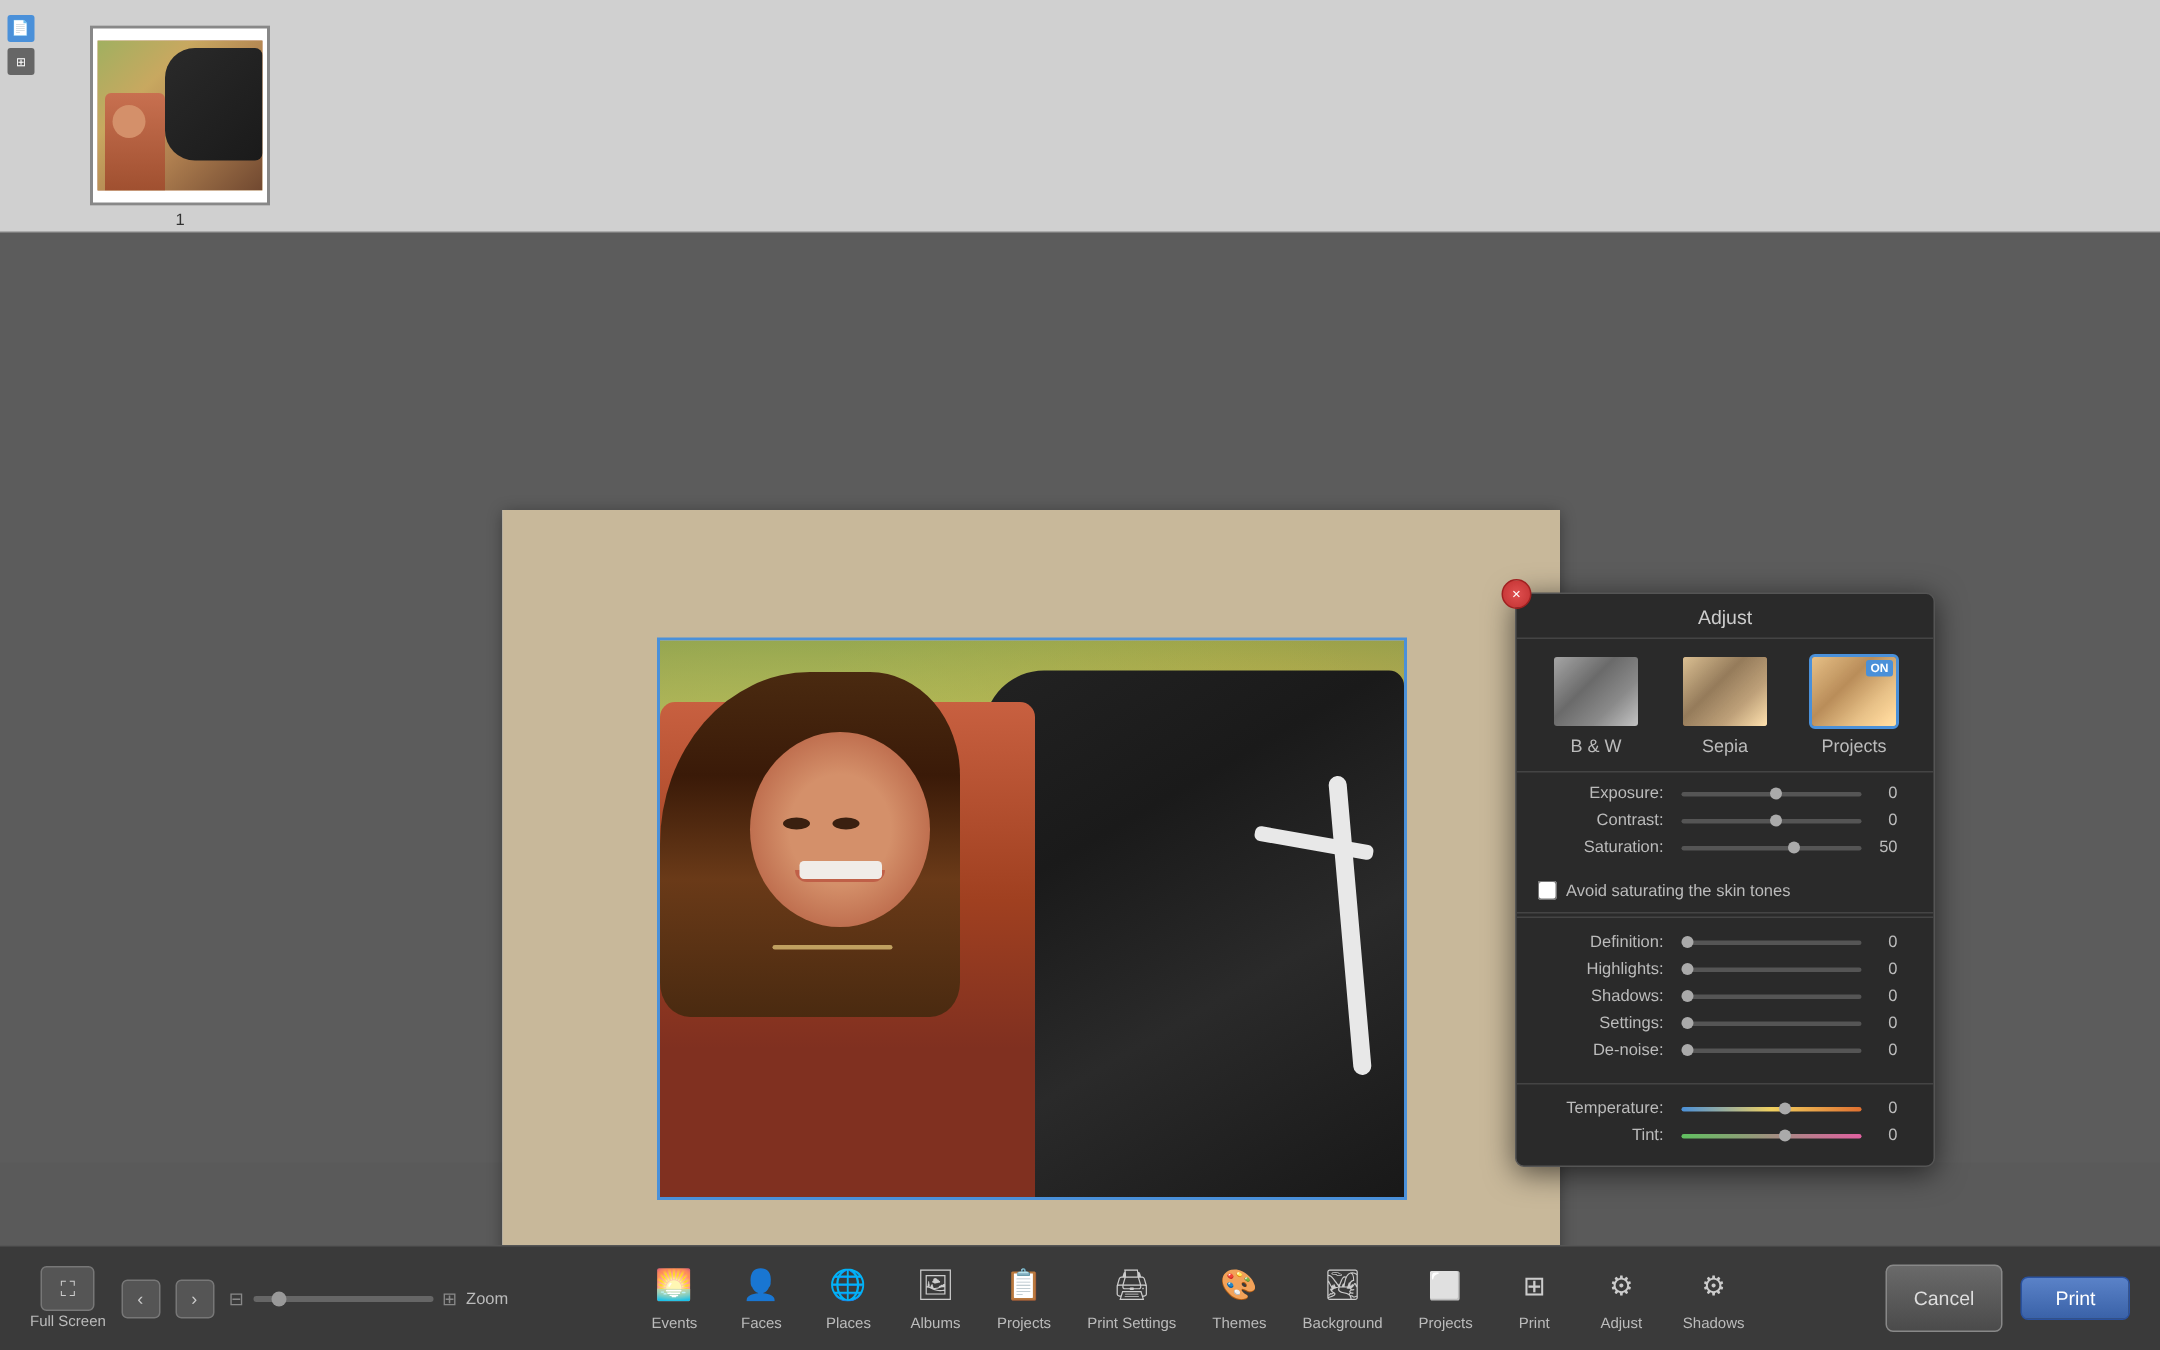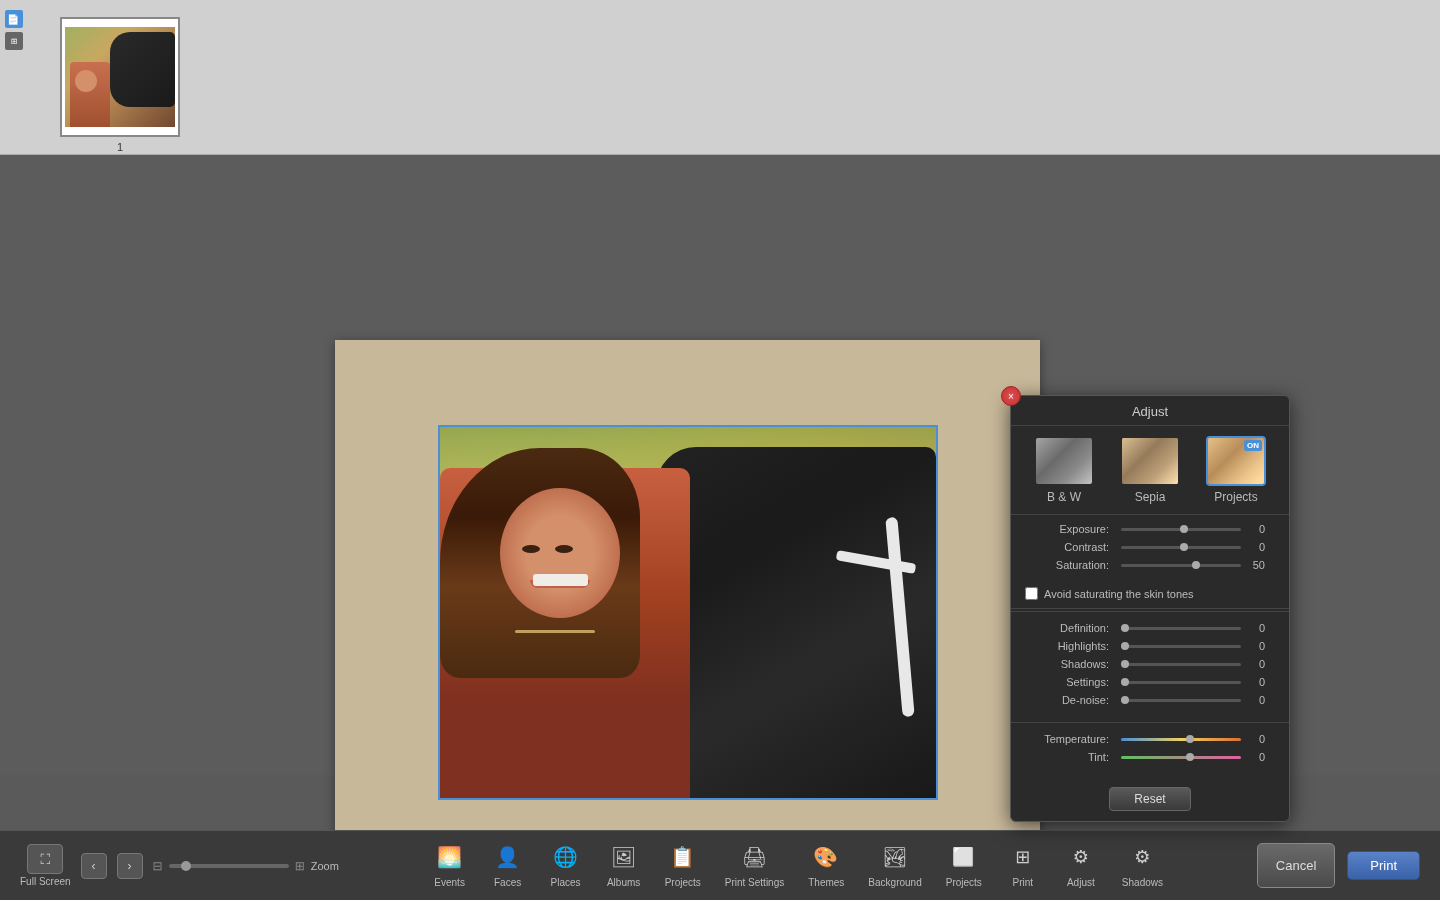--- a/index.html
+++ b/index.html
@@ -601,23 +601,20 @@
       </div>
       <div class="slider-row">
         <span class="slider-label">Tint:</span>
         <div class="slider-track tint">
           <div class="slider-dot" style="left:54%;"></div>
         </div>
         <span class="slider-value">0</span>
       </div>
     </div>
 
-    <div class="adjust-reset-row">
-      <button class="reset-btn">Reset</button>
-    </div>
   </div>
 
 </div>
 
 <div id="bottom-bar">
 
   <div class="bottom-left">
     <div class="fullscreen-btn">
       <div class="fullscreen-icon">⛶</div>
       <span class="fullscreen-text">Full Screen</span>

